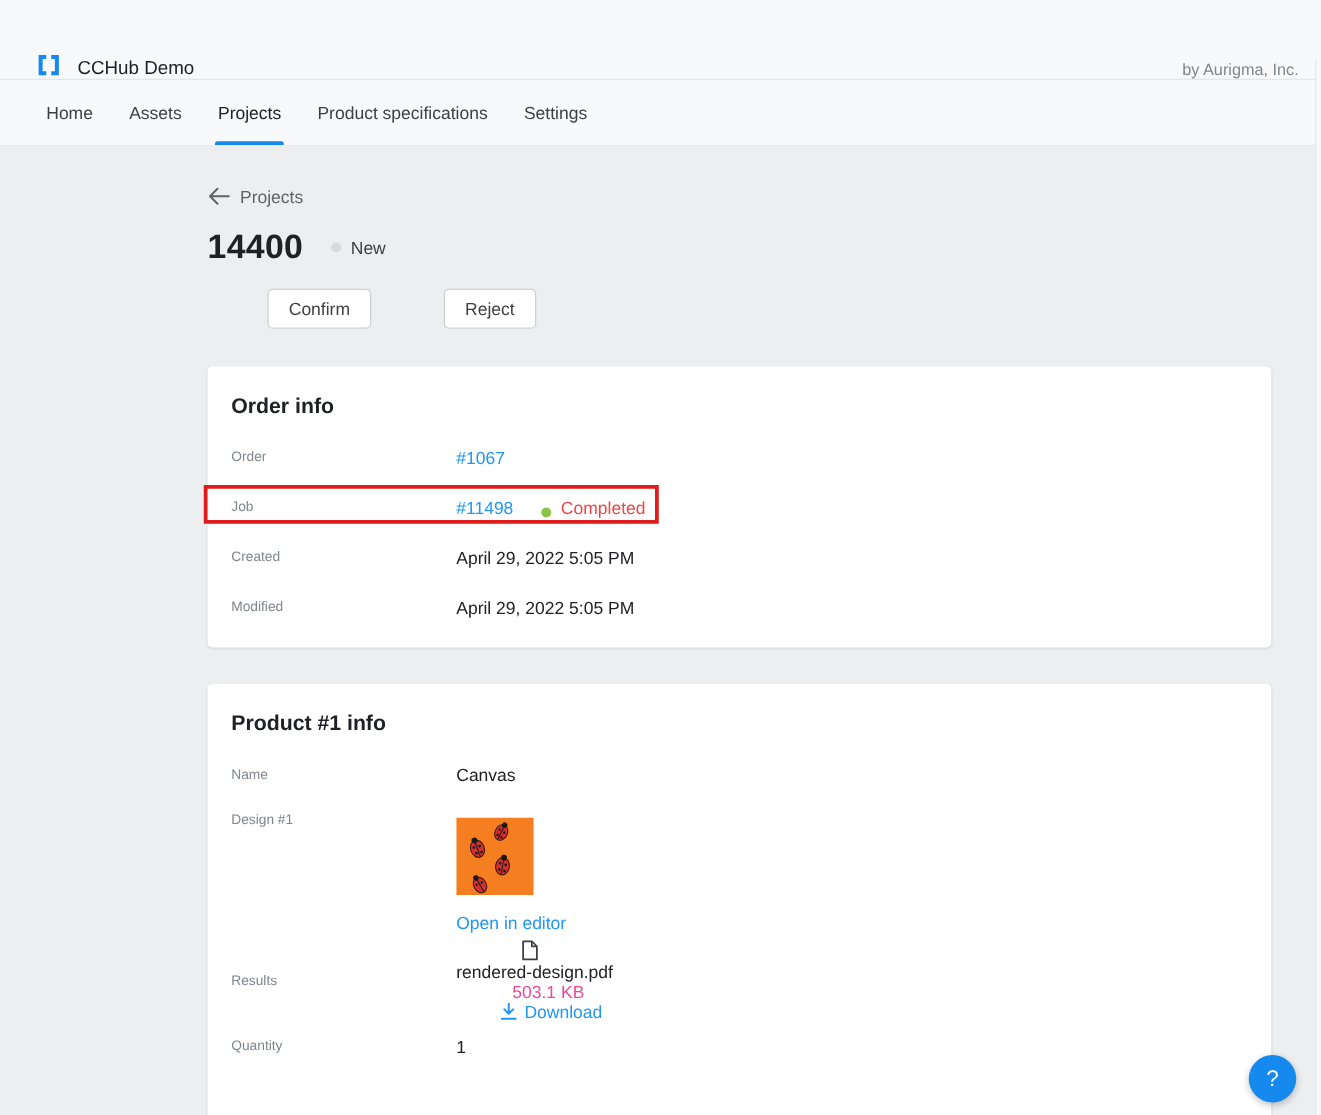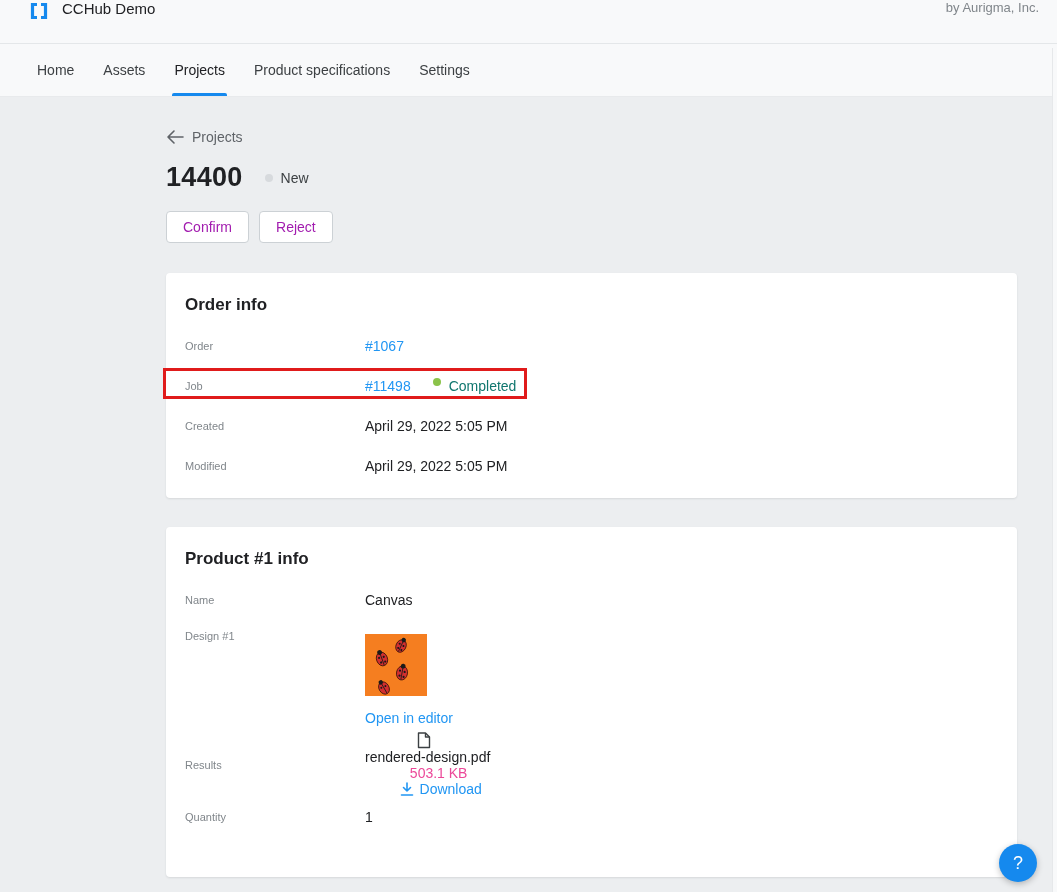--- a/index.html
+++ b/index.html
@@ -5,22 +5,22 @@
   * { margin:0; padding:0; box-sizing:border-box; }
   html,body { width:1057px; height:892px; overflow:hidden; }
   body {
     font-family:"Liberation Sans","DejaVu Sans",sans-serif;
     background:#eceef0;
     color:#202124;
     position:relative;
   }
   
   .app-header {
-    height:44px; background:#f8f9fa; border-bottom:1px solid #e4e7e9;
-    display:flex; align-items:flex-start; padding:0 18px 0 28px;
+    height:64px; background:#f8f9fa; border-bottom:1px solid #e4e7e9;
+    display:flex; align-items:flex-end; padding:0 18px 0 28px;
   }
   .logo { display:flex; align-items:center; margin-right:12px; }
   .app-title { font-size:15px; color:#202124; }
   .byline { margin-left:auto; font-size:13px; color:#80868b; }
   
   .nav-bar {
     height:53px; background:#f8f9fa; border-bottom:1px solid #e8eaec;
     display:flex; align-items:stretch; padding-left:35px;
   }
   .nav-item {
@@ -40,36 +40,37 @@
   }
   .title-row { display:flex; align-items:center; margin-top:17px; }
   .page-title { font-size:27px; font-weight:700; color:#202124; letter-spacing:.3px; }
   .status-badge { display:flex; align-items:center; gap:8px; margin-left:22px; font-size:14px; color:#3c4043; }
   .dot { width:8px; height:8px; border-radius:50%; display:inline-block; }
   .dot-gray { background:#d7dadd; }
   .dot-green { background:#8bc34a; }
   .actions { display:flex; gap:10px; margin-top:18px; }
   .btn {
     background:#fff; border:1px solid #ccd1d5; border-radius:4px;
-    font-size:14px; color:#a21caf; padding:7px 16px; cursor:pointer;
+    font-size:14px; color:#404040; padding:7px 16px; cursor:pointer;
     font-family:inherit;
+    margin-left:48px;
   }
   
   .card {
     width:851px; background:#fff; border-radius:4px;
     box-shadow:0 1px 2px rgba(60,64,67,.12); padding:22px 20px 12px 19px;
   }
   .card-order { margin-top:30px; }
   .card-product { margin-top:29px; padding-bottom:40px; }
   .card-title { font-size:17px; font-weight:700; color:#202124; margin-bottom:11px; }
   .info-row { display:flex; align-items:center; min-height:40px; position:relative; }
   .info-label { width:180px; font-size:11px; color:#80868b; flex-shrink:0; }
   .info-value { font-size:14px; color:#202124; }
   a.link { color:#2196f3; text-decoration:none; font-size:14px; cursor:pointer; }
-  .job-status { display:flex; align-items:flex-start; gap:8px; margin-left:22px; font-size:14px; color:#0f766e; }
+  .job-status { display:flex; align-items:flex-end; gap:8px; margin-left:22px; font-size:14px; color:#ef4444; }
   .annotation-rect {
     position:absolute; left:-22px; top:2px; width:364px; height:31px;
     border:3px solid #e01b1b; pointer-events:none; z-index:5;
   }
   
   .row-top { align-items:flex-start; }
   .design-block { display:flex; flex-direction:column; }
   .design-thumb { width:62px; height:62px; display:block; margin-top:4px; }
   .open-editor { margin-top:14px; display:inline-block; }
   

